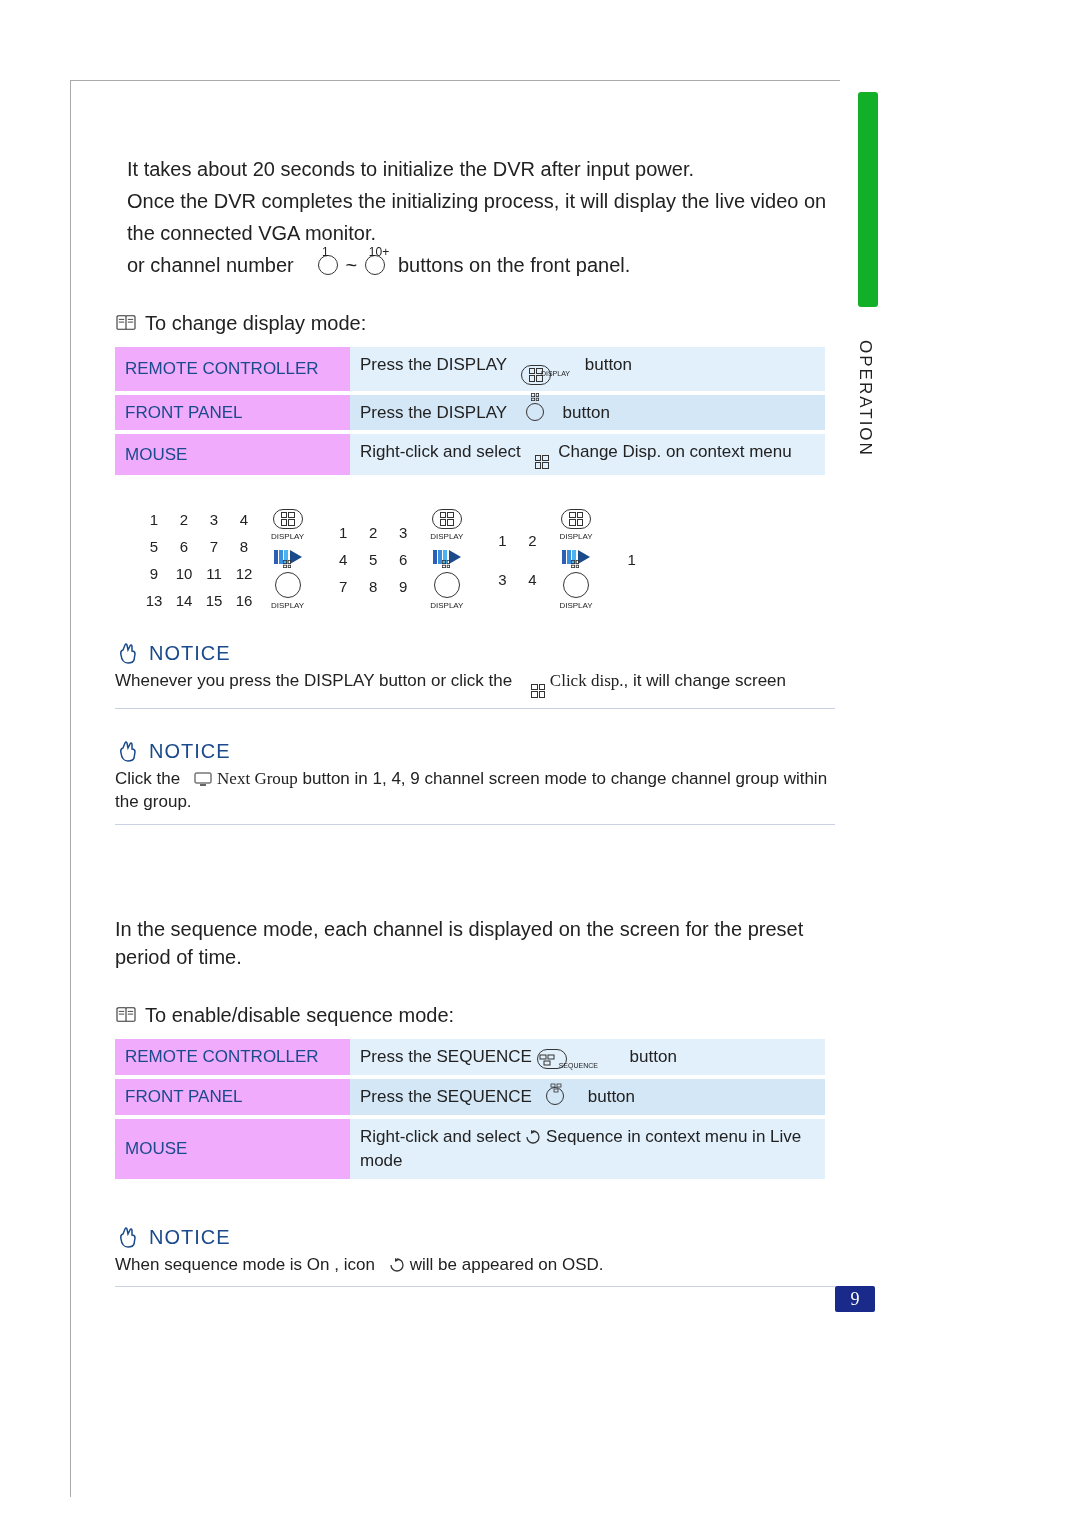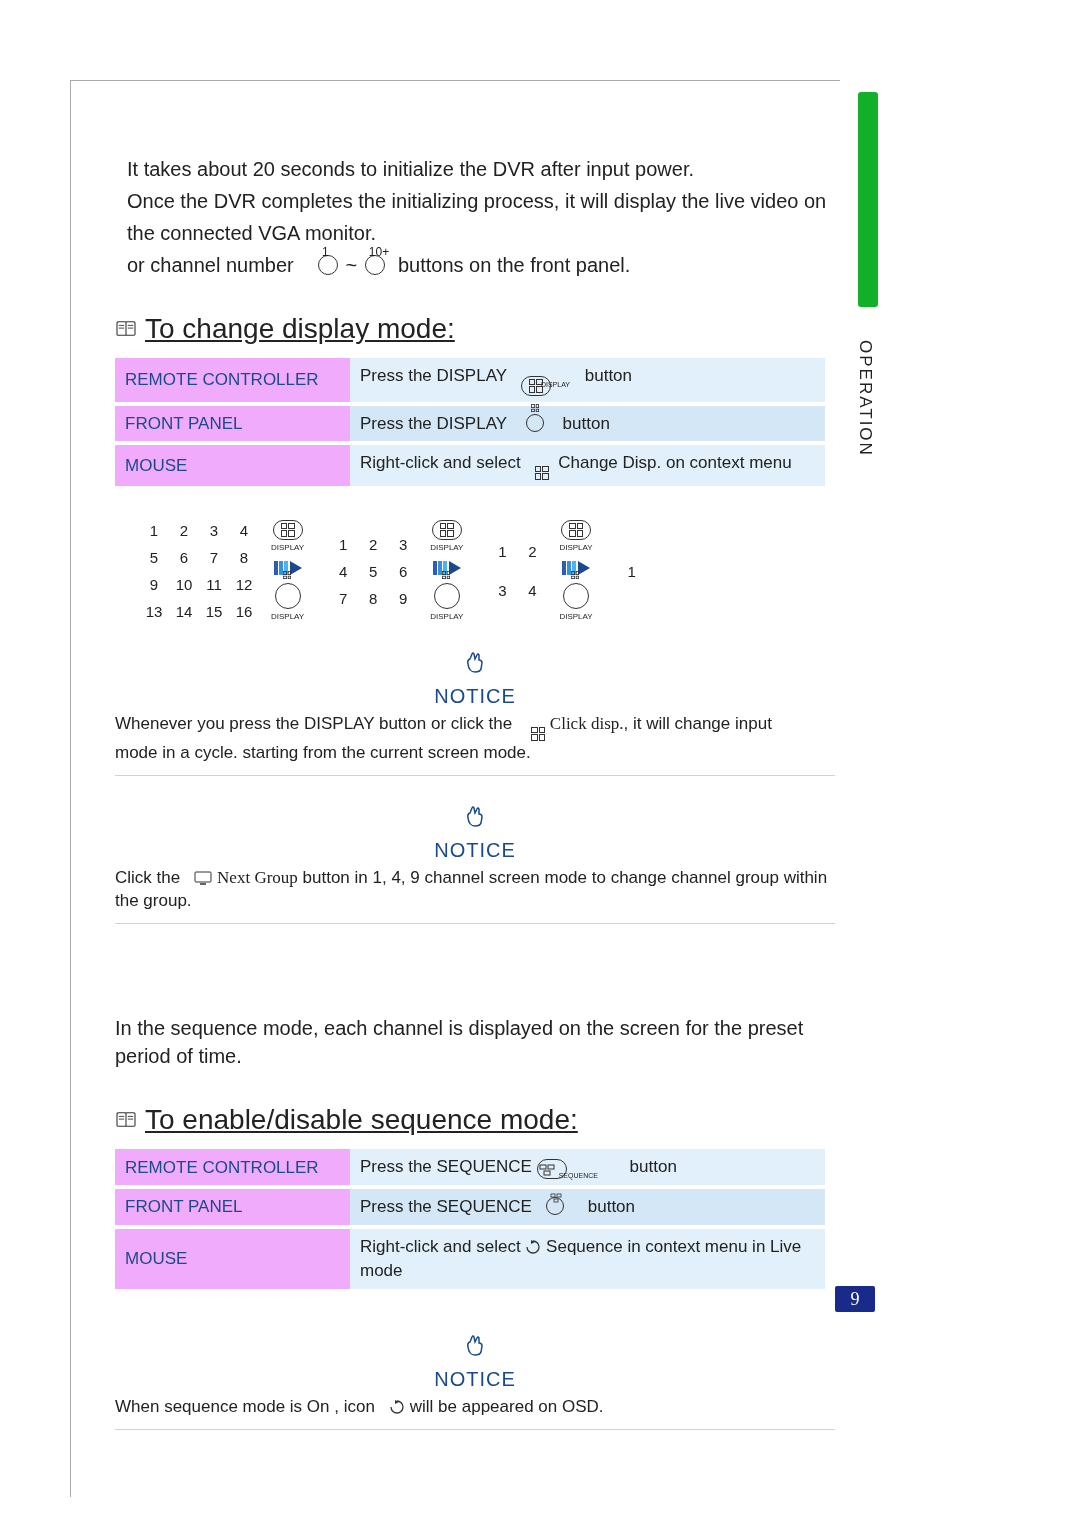--- a/index.html
+++ b/index.html
@@ -61,22 +61,21 @@
     position: absolute;
     top: -12px;
     left: 3px;
     font-size: 12px;
   }
   .sec-label {
     display: flex;
     align-items: center;
     gap: 8px;
     margin: 30px 0 10px 0;
-    font-size: 28px;
-    text-decoration: underline;
+    font-size: 20px;
   }
   .book-icon {
     width: 22px;
     height: 18px;
     flex: 0 0 22px;
   }
   .tbl {
     width: 710px;
     border-collapse: collapse;
     font-size: 17px;
@@ -193,21 +192,20 @@
     position: relative;
   }
   .notice .hdr {
     display: flex;
     align-items: center;
     gap: 8px;
     color: #1a4a8c;
     font-size: 20px;
     letter-spacing: 1px;
     margin-bottom: 2px;
-    flex-direction: column;
   }
   .notice .hdr svg {
     flex: 0 0 auto;
   }
   .notice .body {
     font-size: 17px;
     line-height: 1.4;
     padding-bottom: 10px;
     border-bottom: 1px solid #c9d3e3;
   }
@@ -501,22 +499,21 @@
         <span>Whenever you press the  DISPLAY button or click the</span>
         &nbsp;&nbsp;
         <span class="disp-icon">
             <span class="disp-grid">
               <div></div>
               <div></div>
               <div></div>
               <div></div>
             </span>
           </span>
-        <span class="ital">Click disp.</span><span>, it will change input</span><br>
-        <span>mode in a cycle. starting from the current screen mode.</span>
+        <span class="ital">Click disp.</span><span>, it will change screen</span><br>
       </div>
     </div>
 
     <div class="notice">
       <div class="hdr">
         <svg width="26" height="24" viewBox="0 0 26 24">
           <path d="M6 14 Q5 10 8 9 L10 4 Q11 2 12 4 L13 9 L15 5 Q16 3 17 5 L17 10 Q20 10 20 13 L19 19 Q18 22 13 22 Q7 22 6 14 Z" fill="none" stroke="#1a4a8c" stroke-width="1.5"></path>
         </svg>
         <span>NOTICE</span>
       </div>

